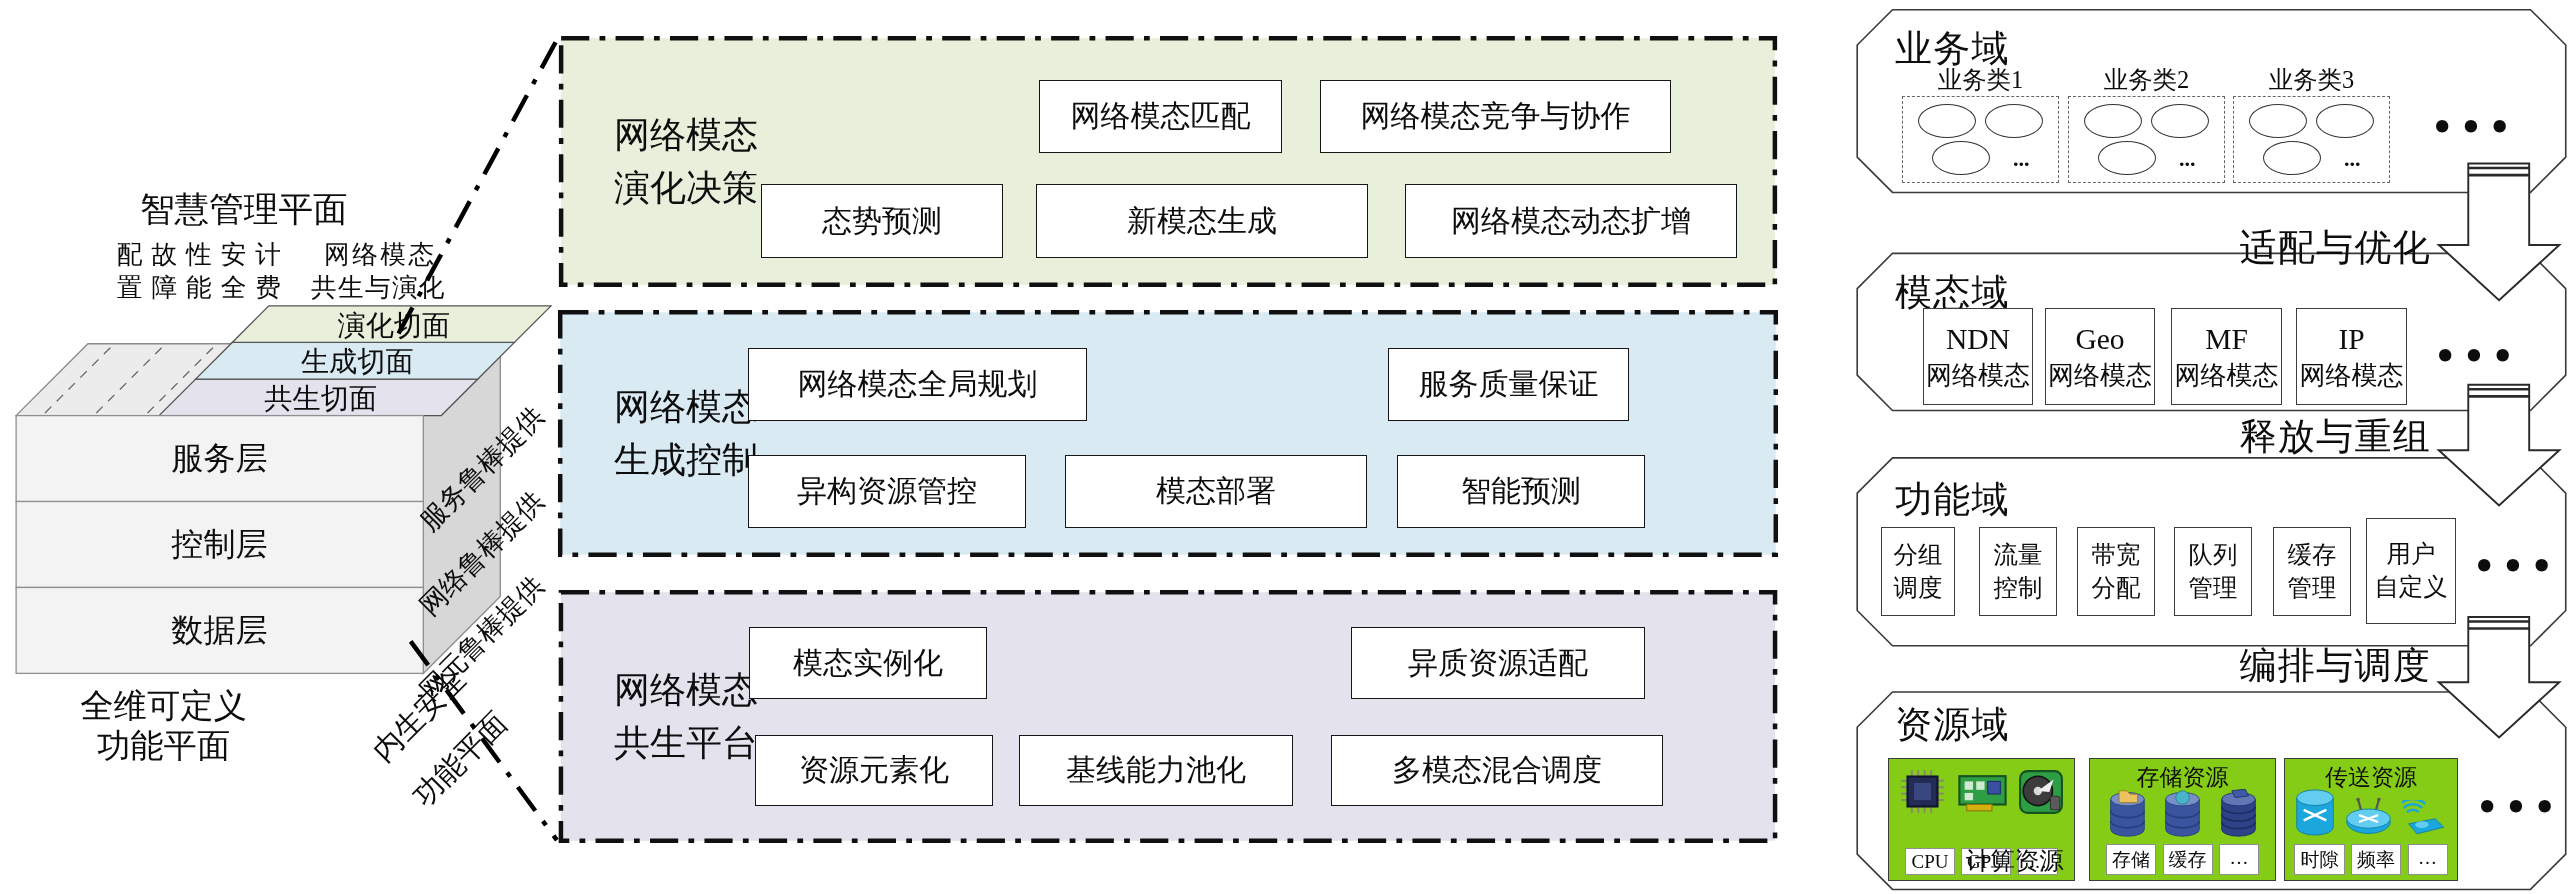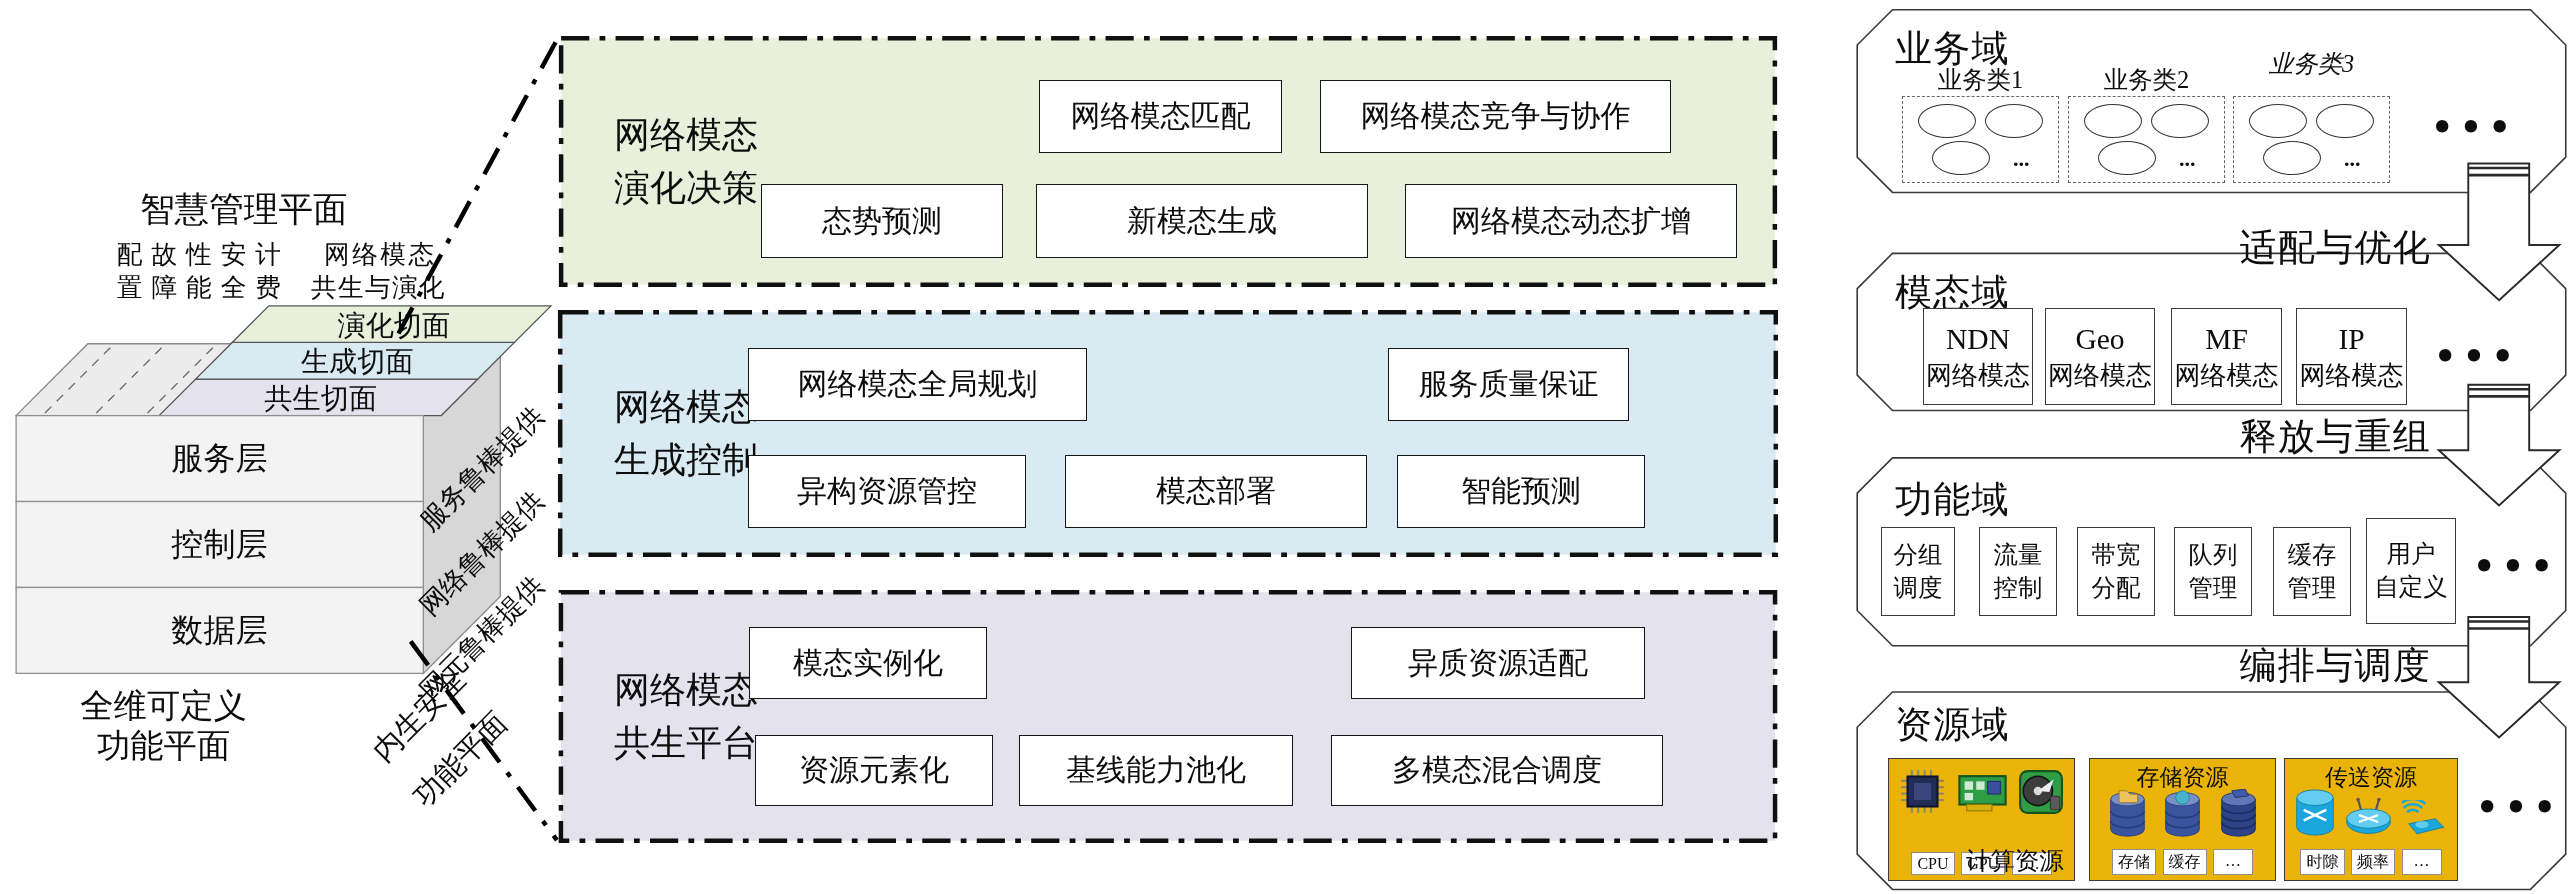--- a/index.html
+++ b/index.html
@@ -27,26 +27,26 @@
   .ell{width:56px;height:32px;border:1.3px solid #333;border-radius:50%;}
   .inner-dots{font-size:22px;font-weight:bold;line-height:13px;}
   .mbox{position:absolute;background:#fff;border:1.3px solid #3c3c3c;box-sizing:border-box;
      display:flex;flex-direction:column;align-items:center;justify-content:center;
      text-align:center;line-height:1.3;}
   .mbox .l1{font-size:29.5px;}
   .mbox .l2{font-size:26px;}
   .fbox{position:absolute;background:#fff;border:1.3px solid #3c3c3c;box-sizing:border-box;
      display:flex;flex-direction:column;align-items:center;justify-content:center;
      text-align:center;line-height:1.35;font-size:24.4px;}
-  .rbox{position:absolute;background:#eab308;border:1.3px solid #3c3c3c;box-sizing:border-box;}
+  .rbox{position:absolute;background:#84cc16;border:1.3px solid #3c3c3c;box-sizing:border-box;}
   .rbox-title{position:absolute;top:2.6px;left:0;width:100%;text-align:center;font-size:23px;}
   .icon-row{position:absolute;left:0;top:29.5px;width:100%;display:flex;justify-content:space-evenly;align-items:flex-end;}
   .icon-row.compute{top:9px;}
   .tag-row{position:absolute;left:0;bottom:5.1px;width:100%;display:flex;justify-content:center;gap:6.4px;}
-  .tag{border:1.3px solid #8f8f8f;background:#fff;font-size:16px;padding:1.3px 5.1px;min-width:40px;
+  .tag{border:1.3px solid #8f8f8f;background:#fff;font-size:19px;padding:1.3px 5.1px;min-width:40px;
      text-align:center;box-sizing:border-box;white-space:nowrap;}
   .compute-label{position:absolute;left:77px;bottom:2.6px;font-size:24.4px;white-space:nowrap;z-index:2;}
 </style>
 </head>
 <body>
 
 <div id="root">
 
   <svg class="abs" style="left:0;top:0;" width="603" height="894" viewBox="0 0 940 1394">
 
@@ -164,21 +164,21 @@
     </g>
   </svg>
 
   <div class="flow-label" style="left:2155px;top:223px;">适配与优化</div>
   <div class="flow-label" style="left:2155px;top:412px;">释放与重组</div>
   <div class="flow-label" style="left:2155px;top:641px;">编排与调度</div>
 
   <div class="domain-title" style="left:1895px;top:24.4px;">业务域</div>
   <div class="bclass-title" style="left:1902px;top:64px;">业务类1</div>
   <div class="bclass-title" style="left:2068px;top:64px;">业务类2</div>
-  <div class="bclass-title" style="left:2233px;top:48px;font-style:italic;">业务类3</div>
+  <div class="bclass-title" style="left:2233px;top:64px;">业务类3</div>
   <div class="bclass" style="left:1902px;top:96px;">
     <div class="erow">
         <span class="ell"></span>
         <span class="ell"></span>
       </div>
     <div class="erow">
         <span class="ell"></span>
         <span class="inner-dots">...</span>
       </div>
   </div>

